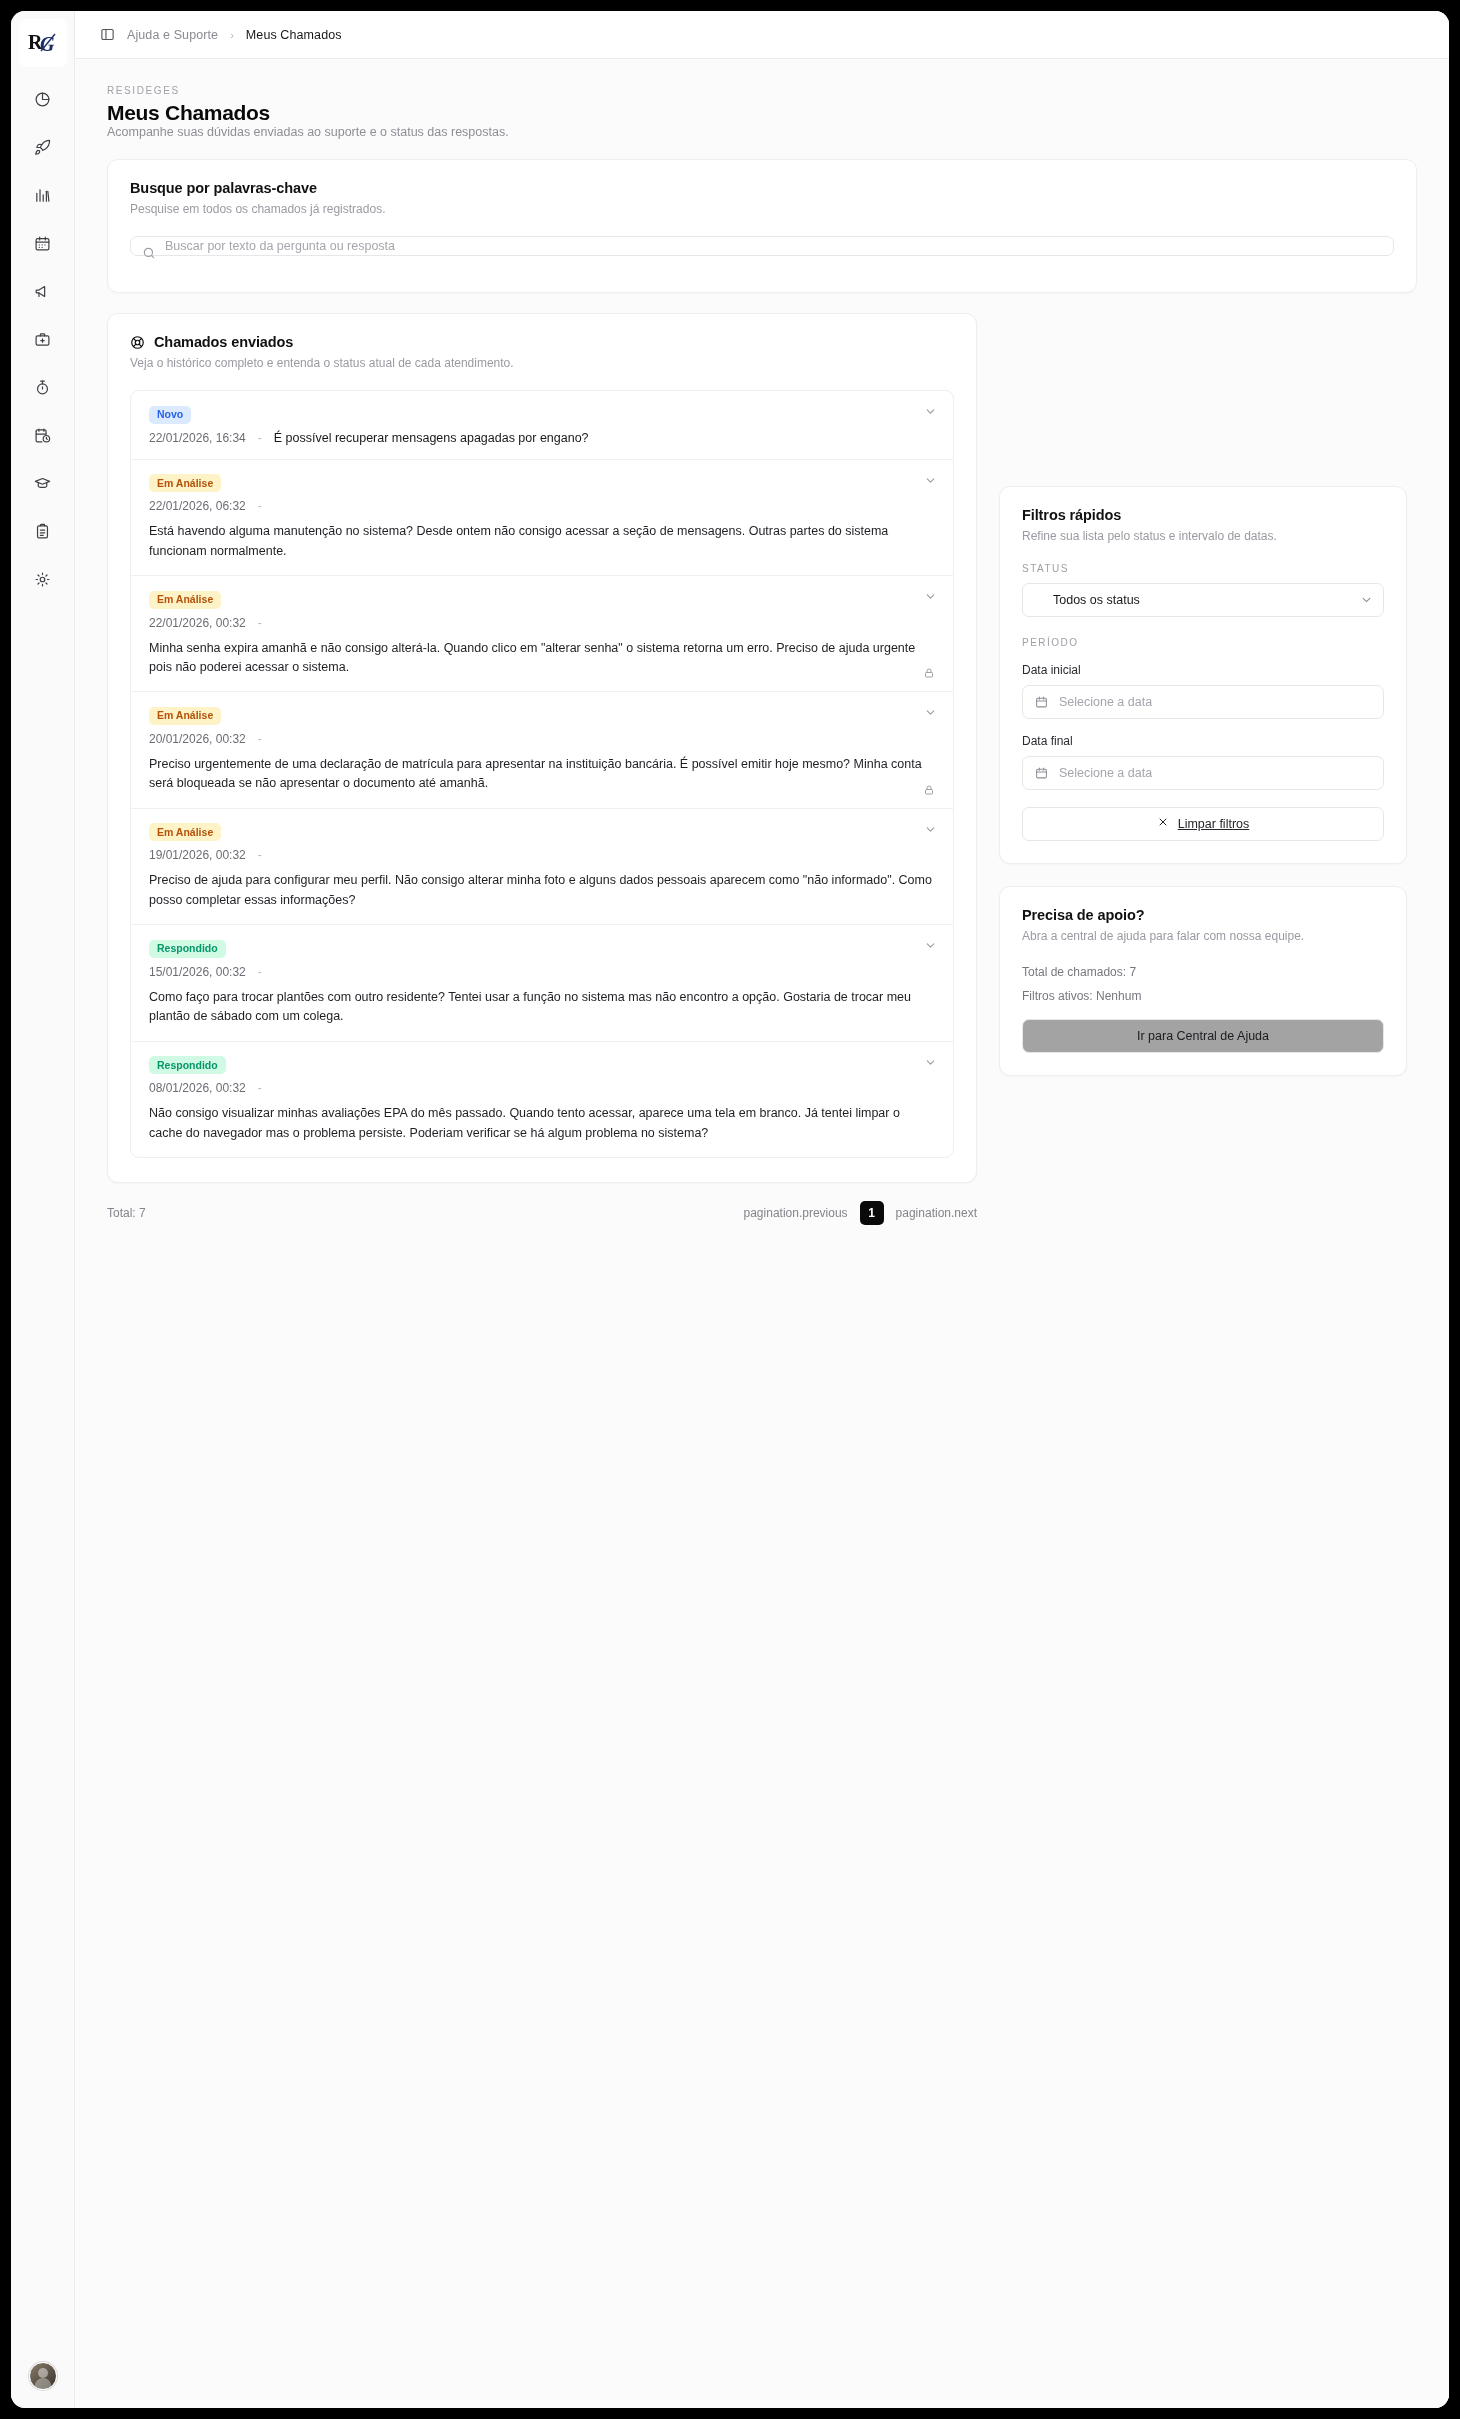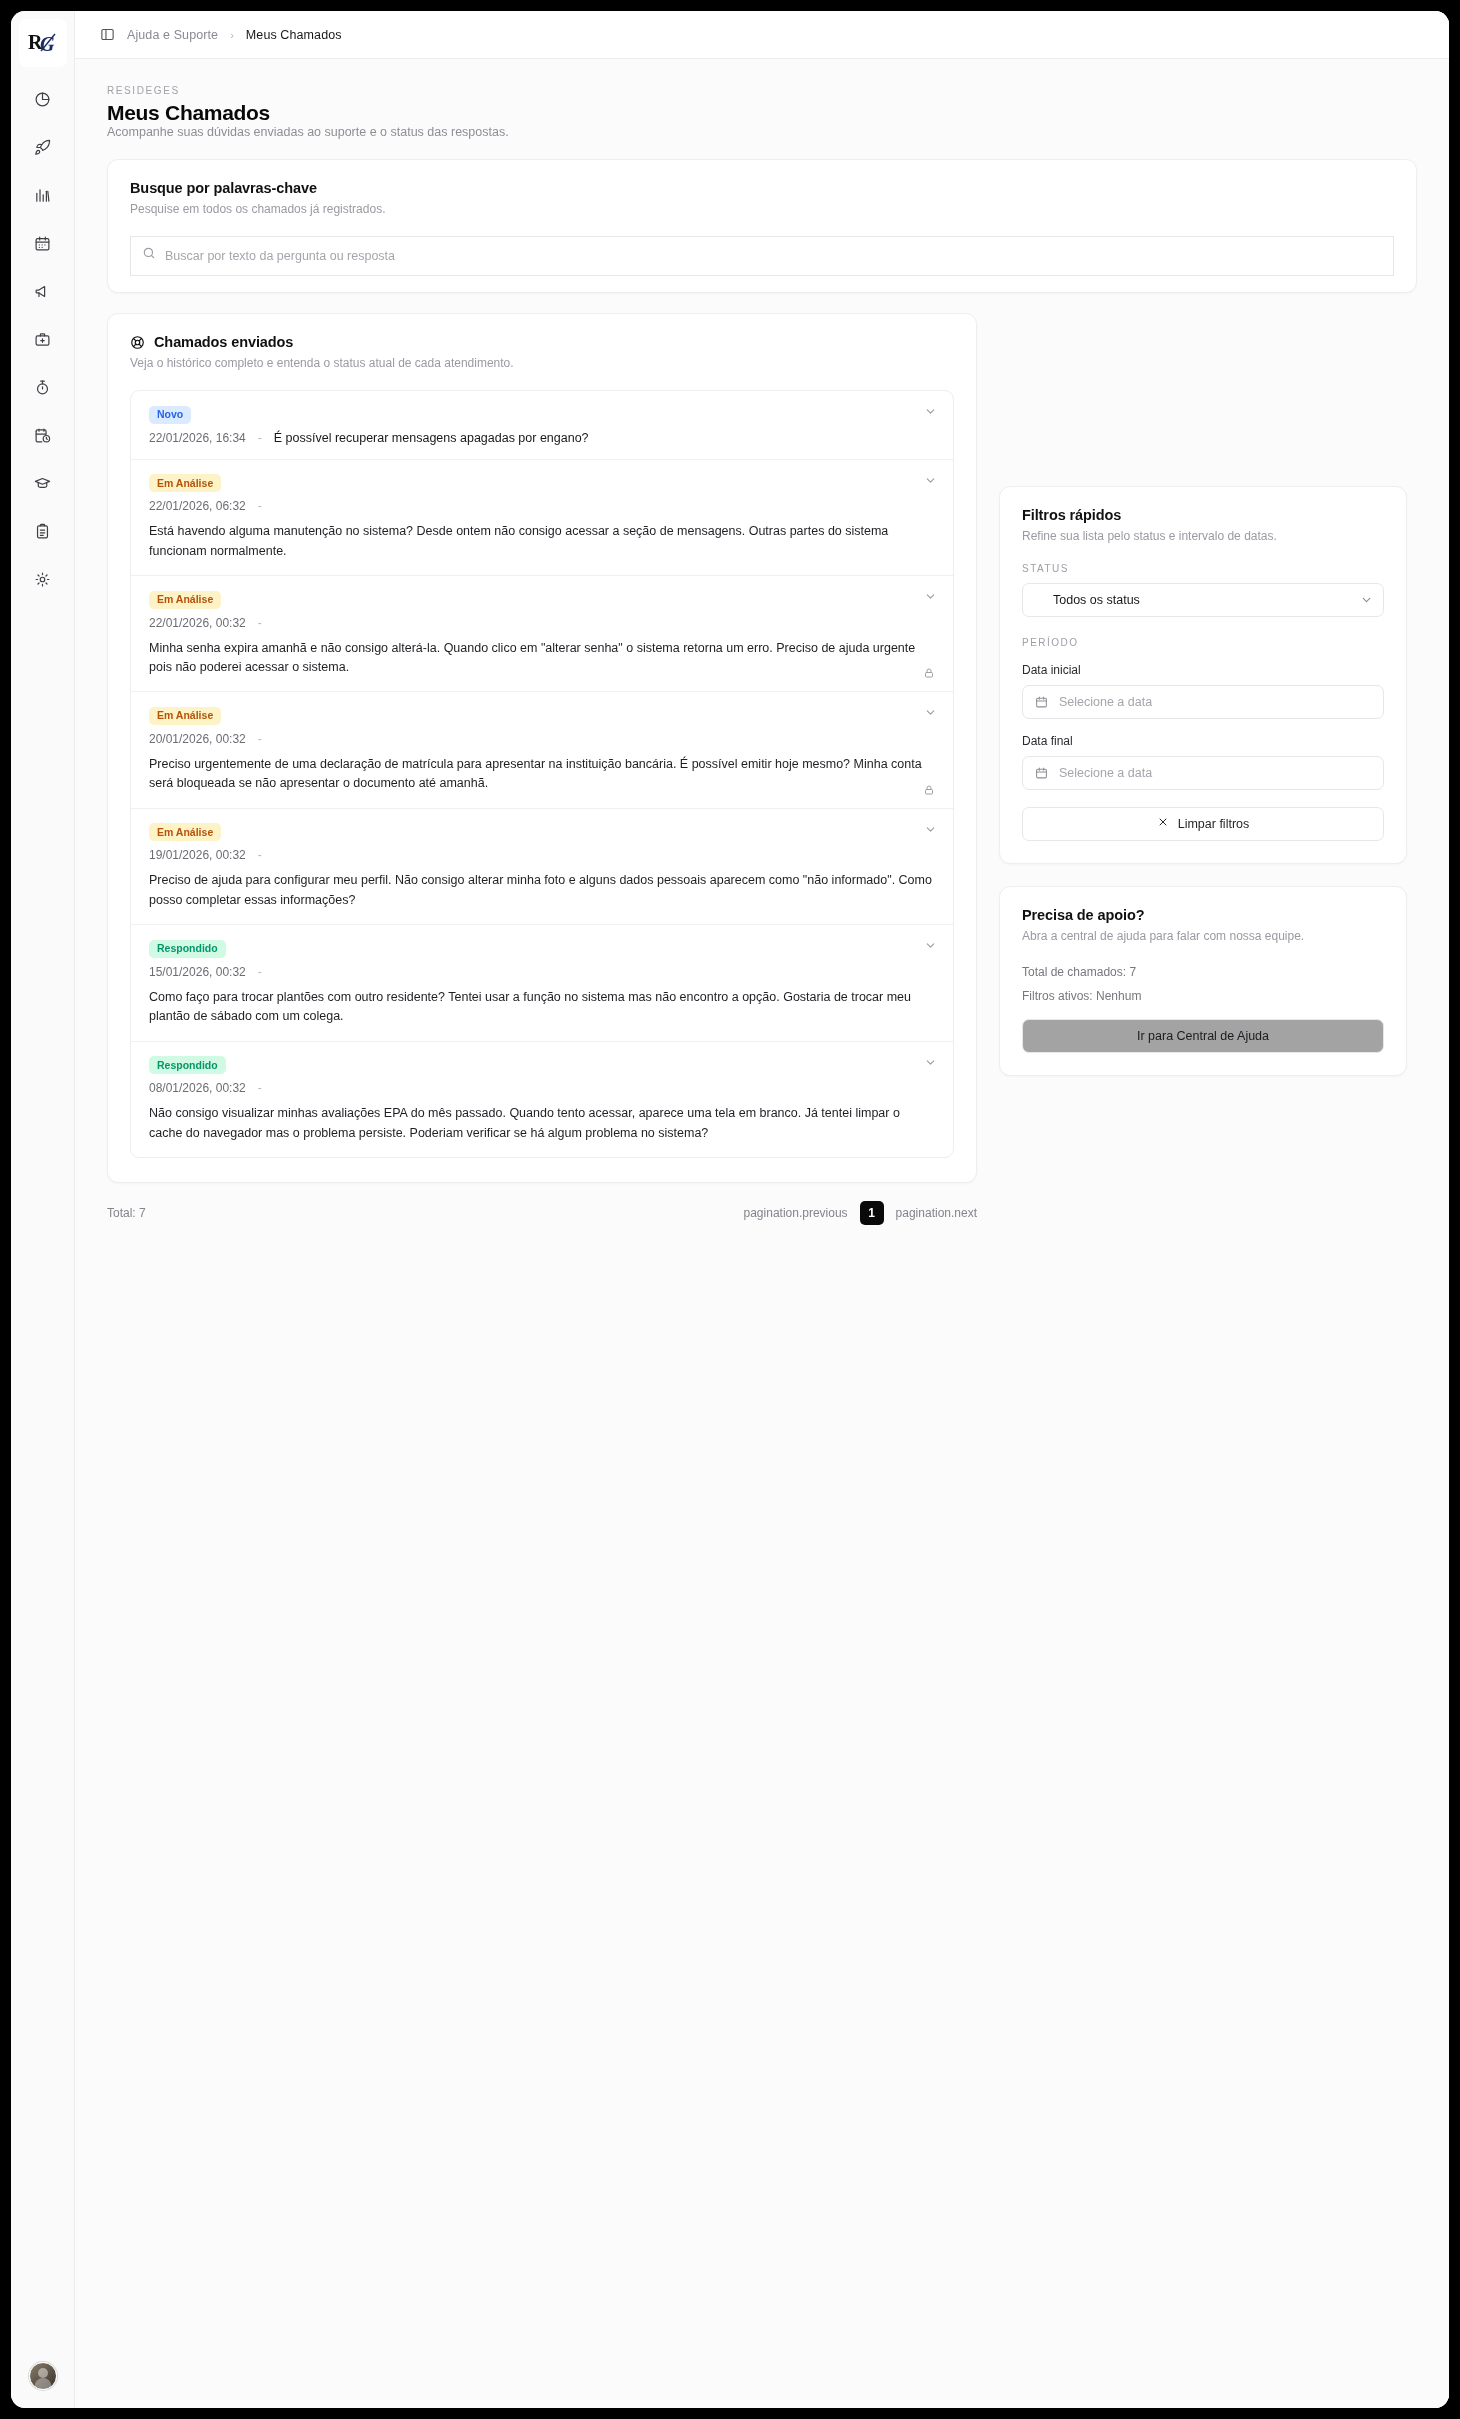--- a/index.html
+++ b/index.html
@@ -175,23 +175,23 @@
     margin-top: 6px;
   }
 
   .search-wrap {
     margin-top: 20px;
     position: relative;
     height: 34px;
   }
   .search-input {
     width: 100%;
-    height: 40px;
+    height: 20px;
     border: 1px solid #e7e7e9;
-    border-radius: 0;
+    border-radius: 7px;
     background: #ffffff;
     padding: 0 12px 0 34px;
     font-size: 12.5px;
     font-family: "Liberation Sans", sans-serif;
     color: #15803d;
     outline: none;
   }
   .search-input::placeholder { color: #a5a5ad; }
   .search-icon {
     position: absolute;
@@ -348,20 +348,21 @@
     border-radius: 7px;
     background: #ffffff;
     display: flex;
     align-items: center;
     justify-content: center;
     gap: 9px;
     font-size: 12.5px;
     color: #26262b;
     cursor: pointer;
     font-family: "Liberation Sans", sans-serif;
+    text-decoration: underline;
   }
 
   
   .support-card {
     margin-top: 22px;
     padding: 20px 22px 22px 22px;
   }
   .support-line {
     margin-top: 10px;
     font-size: 12px;

